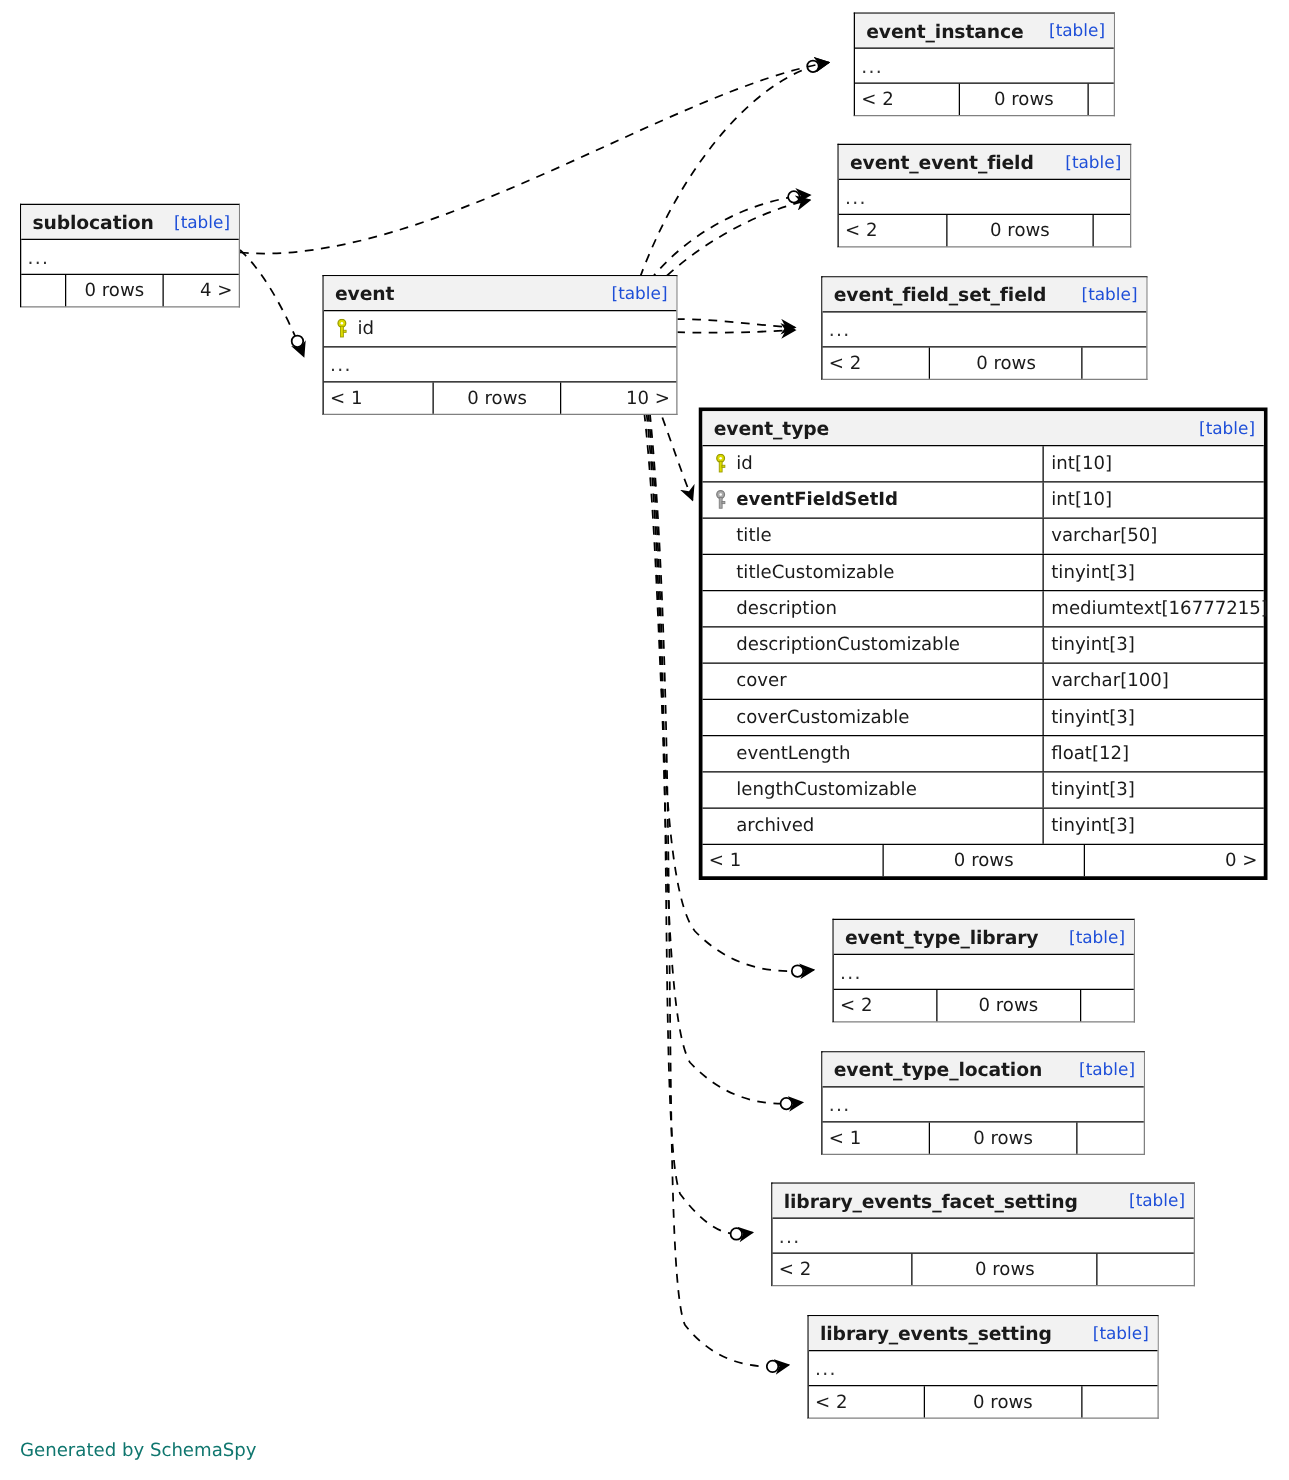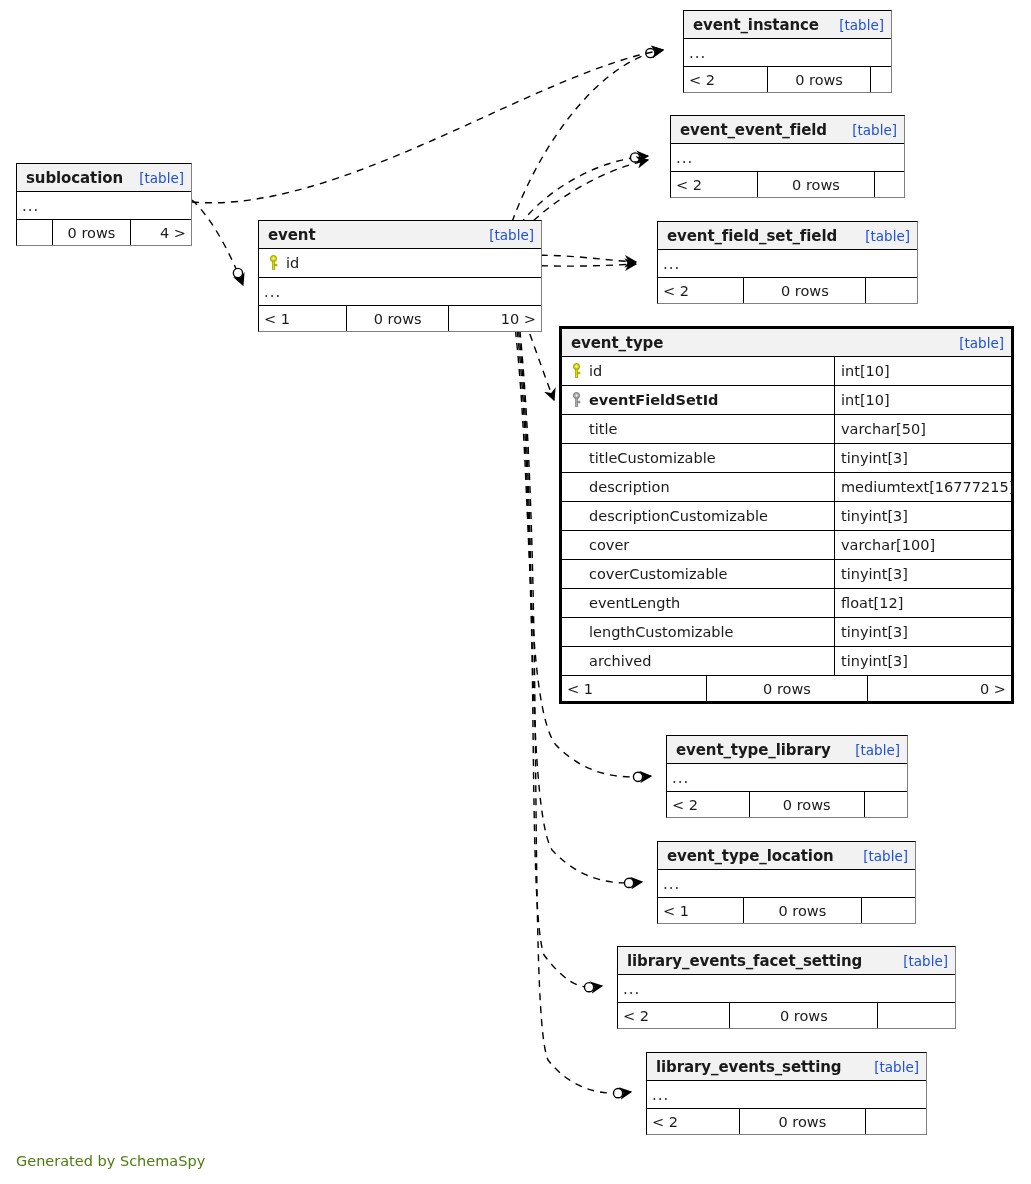--- a/index.html
+++ b/index.html
@@ -132,21 +132,21 @@
     width: 11px;
     margin-right: 7px;
     flex: 0 0 auto;
   }
   .colname-text { font-size: 14.5px; }
   .credit {
     position: absolute;
     left: 16px;
     top: 1153px;
     font-size: 14.5px;
-    color: #4d7c0f;
+    color: #0f766e;
     white-space: nowrap;
   }
 </style>
 </head>
 <body>
 
 <div id="canvas">
 
   <svg id="edges" viewBox="0 0 1031 1184" xmlns="http://www.w3.org/2000/svg">
       <defs>

